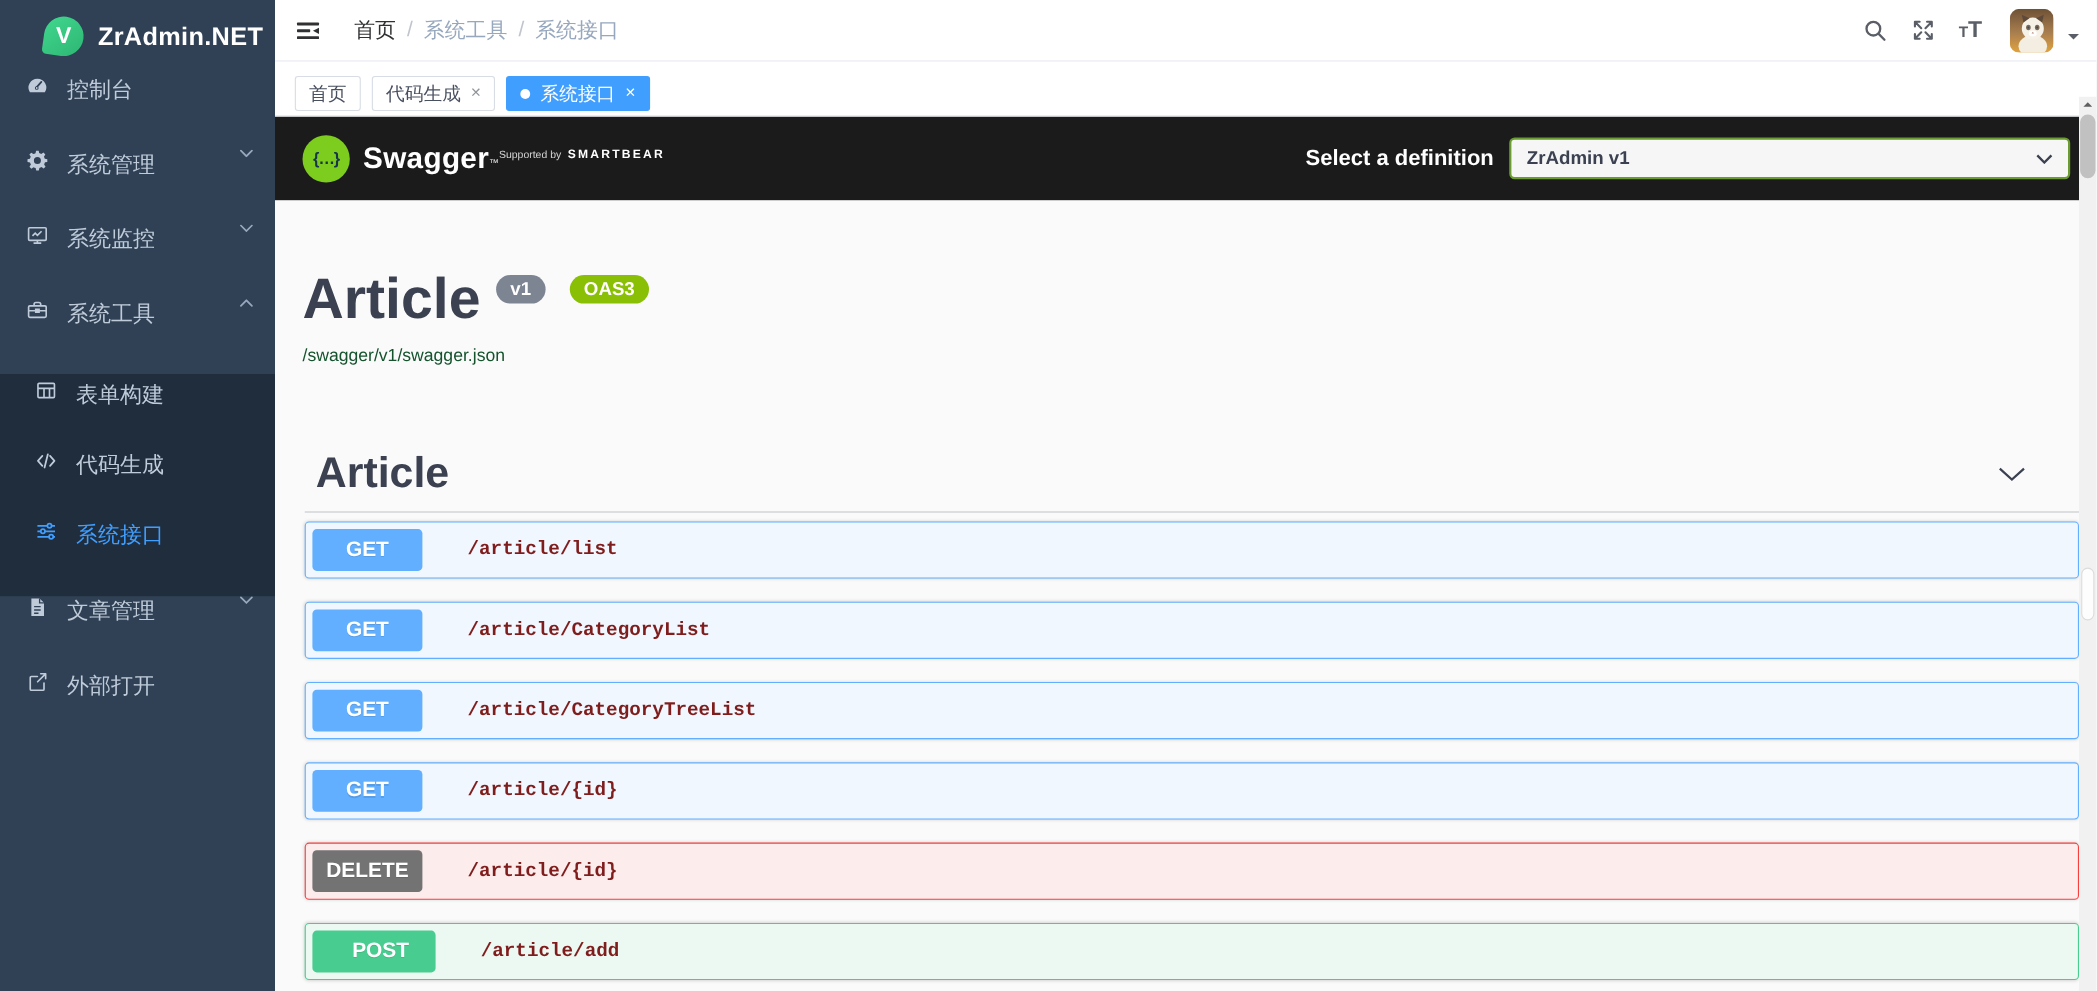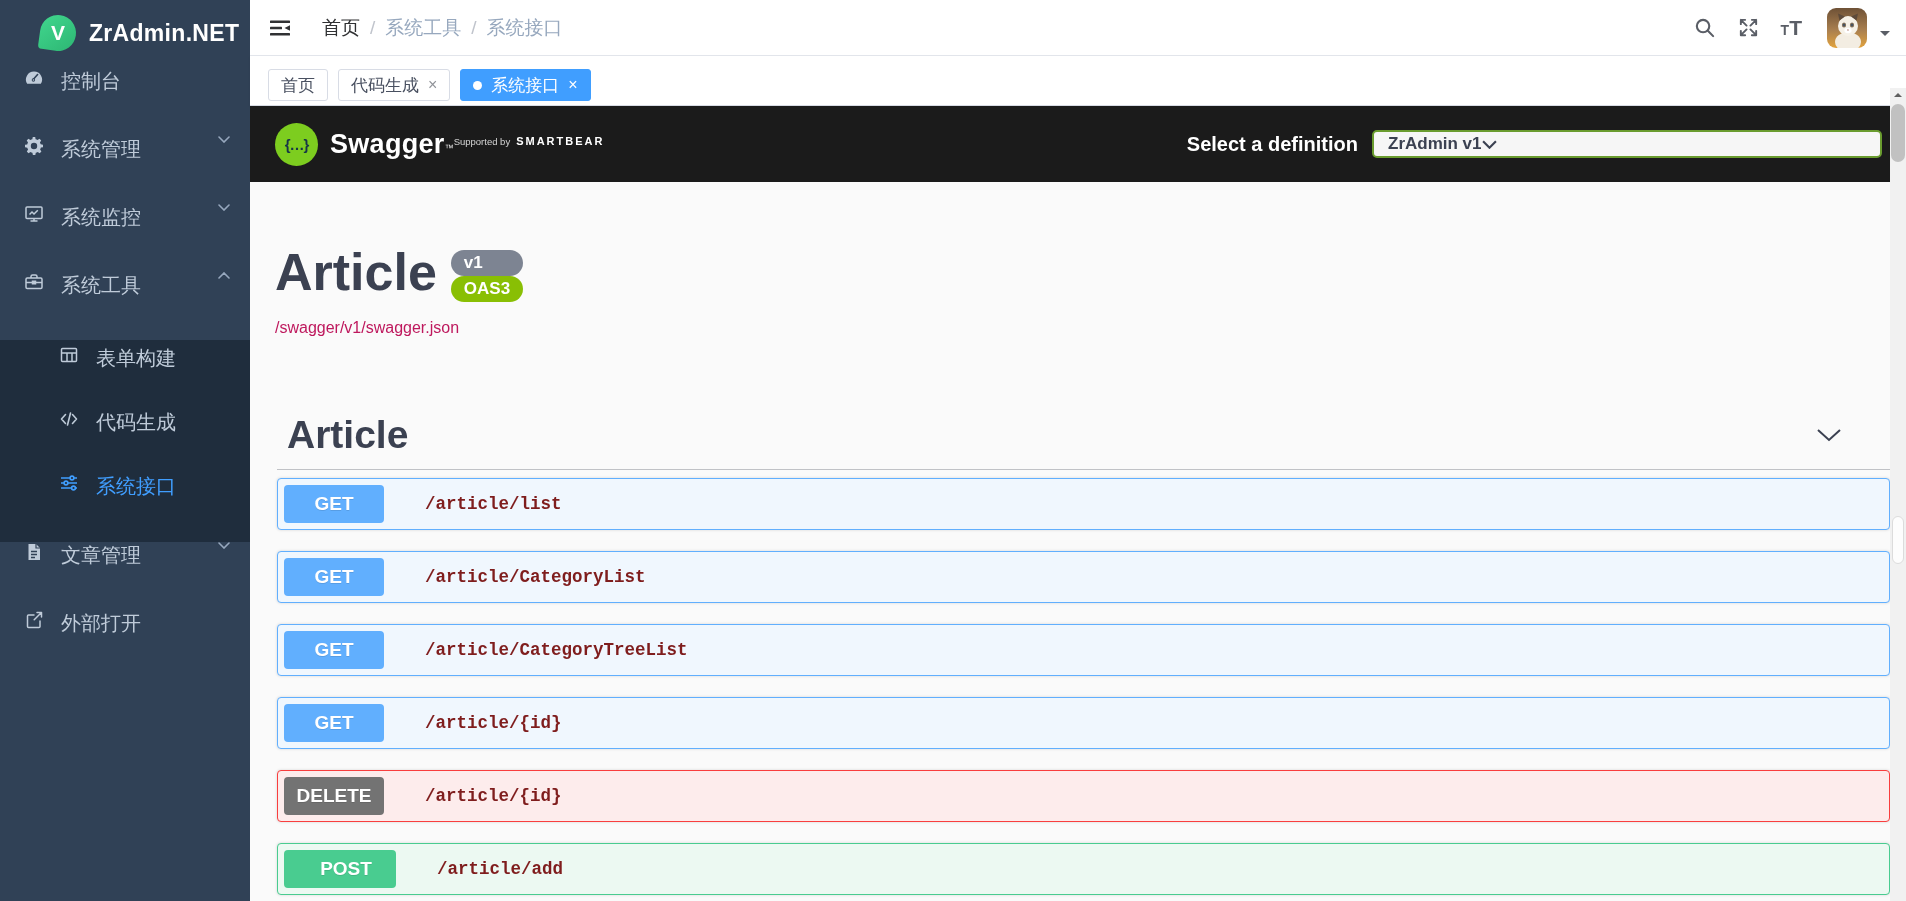--- a/index.html
+++ b/index.html
@@ -15,21 +15,21 @@
       display:flex;align-items:center;justify-content:center;}
   .logo-badge span{color:#fff;font-weight:700;font-size:21px;transform:rotate(-8deg);}
   .logo-text{color:#fff;font-size:23px;font-weight:700;letter-spacing:.3px;}
   .menu{padding-top:2px;}
   .menu-item{height:68px;display:flex;align-items:flex-start;padding:0 20px 0 24px;
       color:#bfcbd9;font-size:20px;cursor:pointer;}
   .mi-icon{width:20px;height:20px;margin-right:17px;flex:none;}
   .mi-label{white-space:nowrap;}
   .chev{margin-left:auto;}
   .submenu{background:#1f2d3d;padding:5px 0;}
-  .submenu .menu-item{height:64px;padding-left:59px;}
+  .submenu .menu-item{height:64px;padding-left:32px;}
   .submenu .menu-item.active{color:#409eff;}
 
   
   .main{position:absolute;left:250px;top:0;width:1656px;height:901px;}
 
   .navbar{height:56px;background:#fff;border-bottom:1px solid #e4e7ed;
       display:flex;align-items:center;padding:0 16px 0 18px;box-sizing:border-box;}
   .hamburger{color:#303133;cursor:pointer;}
   .breadcrumb{margin-left:30px;font-size:19px;display:flex;align-items:center;gap:10px;}
   .crumb-home{color:#303133;cursor:pointer;}
@@ -64,33 +64,33 @@
   .sw-glyph{color:#173647;font-weight:700;font-size:15px;letter-spacing:-1px;}
   .sw-col{display:flex;flex-direction:row;}
   .sw-name-row{display:flex;align-items:flex-start;}
   .sw-name{color:#fff;font-size:27px;font-weight:600;line-height:1;letter-spacing:.3px;}
   .sw-tm{color:#fff;font-size:9px;margin-top:12px;opacity:.9;}
   .sw-sub{margin-top:4px;display:flex;align-items:baseline;gap:6px;}
   .sb-light{color:#fff;opacity:.8;font-size:9.5px;}
   .sb-bold{color:#fff;font-weight:700;font-size:11px;letter-spacing:2px;}
   .sw-select-group{margin-left:auto;display:flex;align-items:center;gap:14px;}
   .sw-select-label{color:#fff;font-size:20px;font-weight:700;}
-  .sw-select{width:510px;height:28px;background:#f6f6f6;border:2px solid #6a9c2f;border-radius:5px;
-      display:flex;align-items:center;justify-content:flex-start;padding:0 14px;box-sizing:border-box;
+  .sw-select{width:510px;height:38px;background:#f6f6f6;border:2px solid #6a9c2f;border-radius:5px;
+      display:flex;align-items:center;justify-content:space-between;padding:0 14px;box-sizing:border-box;
       color:#3b4151;font-weight:700;font-size:17px;cursor:pointer;}
 
   .info{padding:64px 0 0 25px;}
   .info-title{display:flex;align-items:flex-start;gap:14px;}
   .api-title{font-size:52px;font-weight:700;color:#3b4151;line-height:1;margin:0;}
-  .badges{display:flex;gap:0;margin-top:4px;flex-direction:column;}
+  .badges{display:flex;gap:22px;margin-top:4px;}
   .pill{height:26px;padding:0 13px;border-radius:26px;color:#fff;font-weight:700;font-size:17px;
       display:flex;align-items:center;}
   .pill.version{background:#7d8492;}
   .pill.oas3{background:#89bf04;}
-  .spec-link{display:inline-block;margin-top:17px;color:#be185d;font-size:16px;text-decoration:none;cursor:pointer;}
+  .spec-link{display:inline-block;margin-top:17px;color:#14532d;font-size:16px;text-decoration:none;cursor:pointer;}
 
   .section{margin:76px 16px 0 27px;}
   .sec-head{display:flex;align-items:center;justify-content:space-between;
       padding:0 48px 12px 10px;border-bottom:1px solid rgba(59,65,81,.3);cursor:pointer;}
   .sec-title{font-size:39px;font-weight:700;color:#3b4151;}
   .endpoints{padding-top:8px;}
   .op{height:52px;box-sizing:border-box;border:1px solid;border-radius:4px;display:flex;align-items:center;
       margin-bottom:21px;box-shadow:0 0 3px rgba(0,0,0,.15);cursor:pointer;background:#fff;gap:28px;}
   .op.m-get{background:#f0f7fe;border-color:#61affe;}
   .op.m-delete{background:#fdecec;border-color:#f93e3e;}

